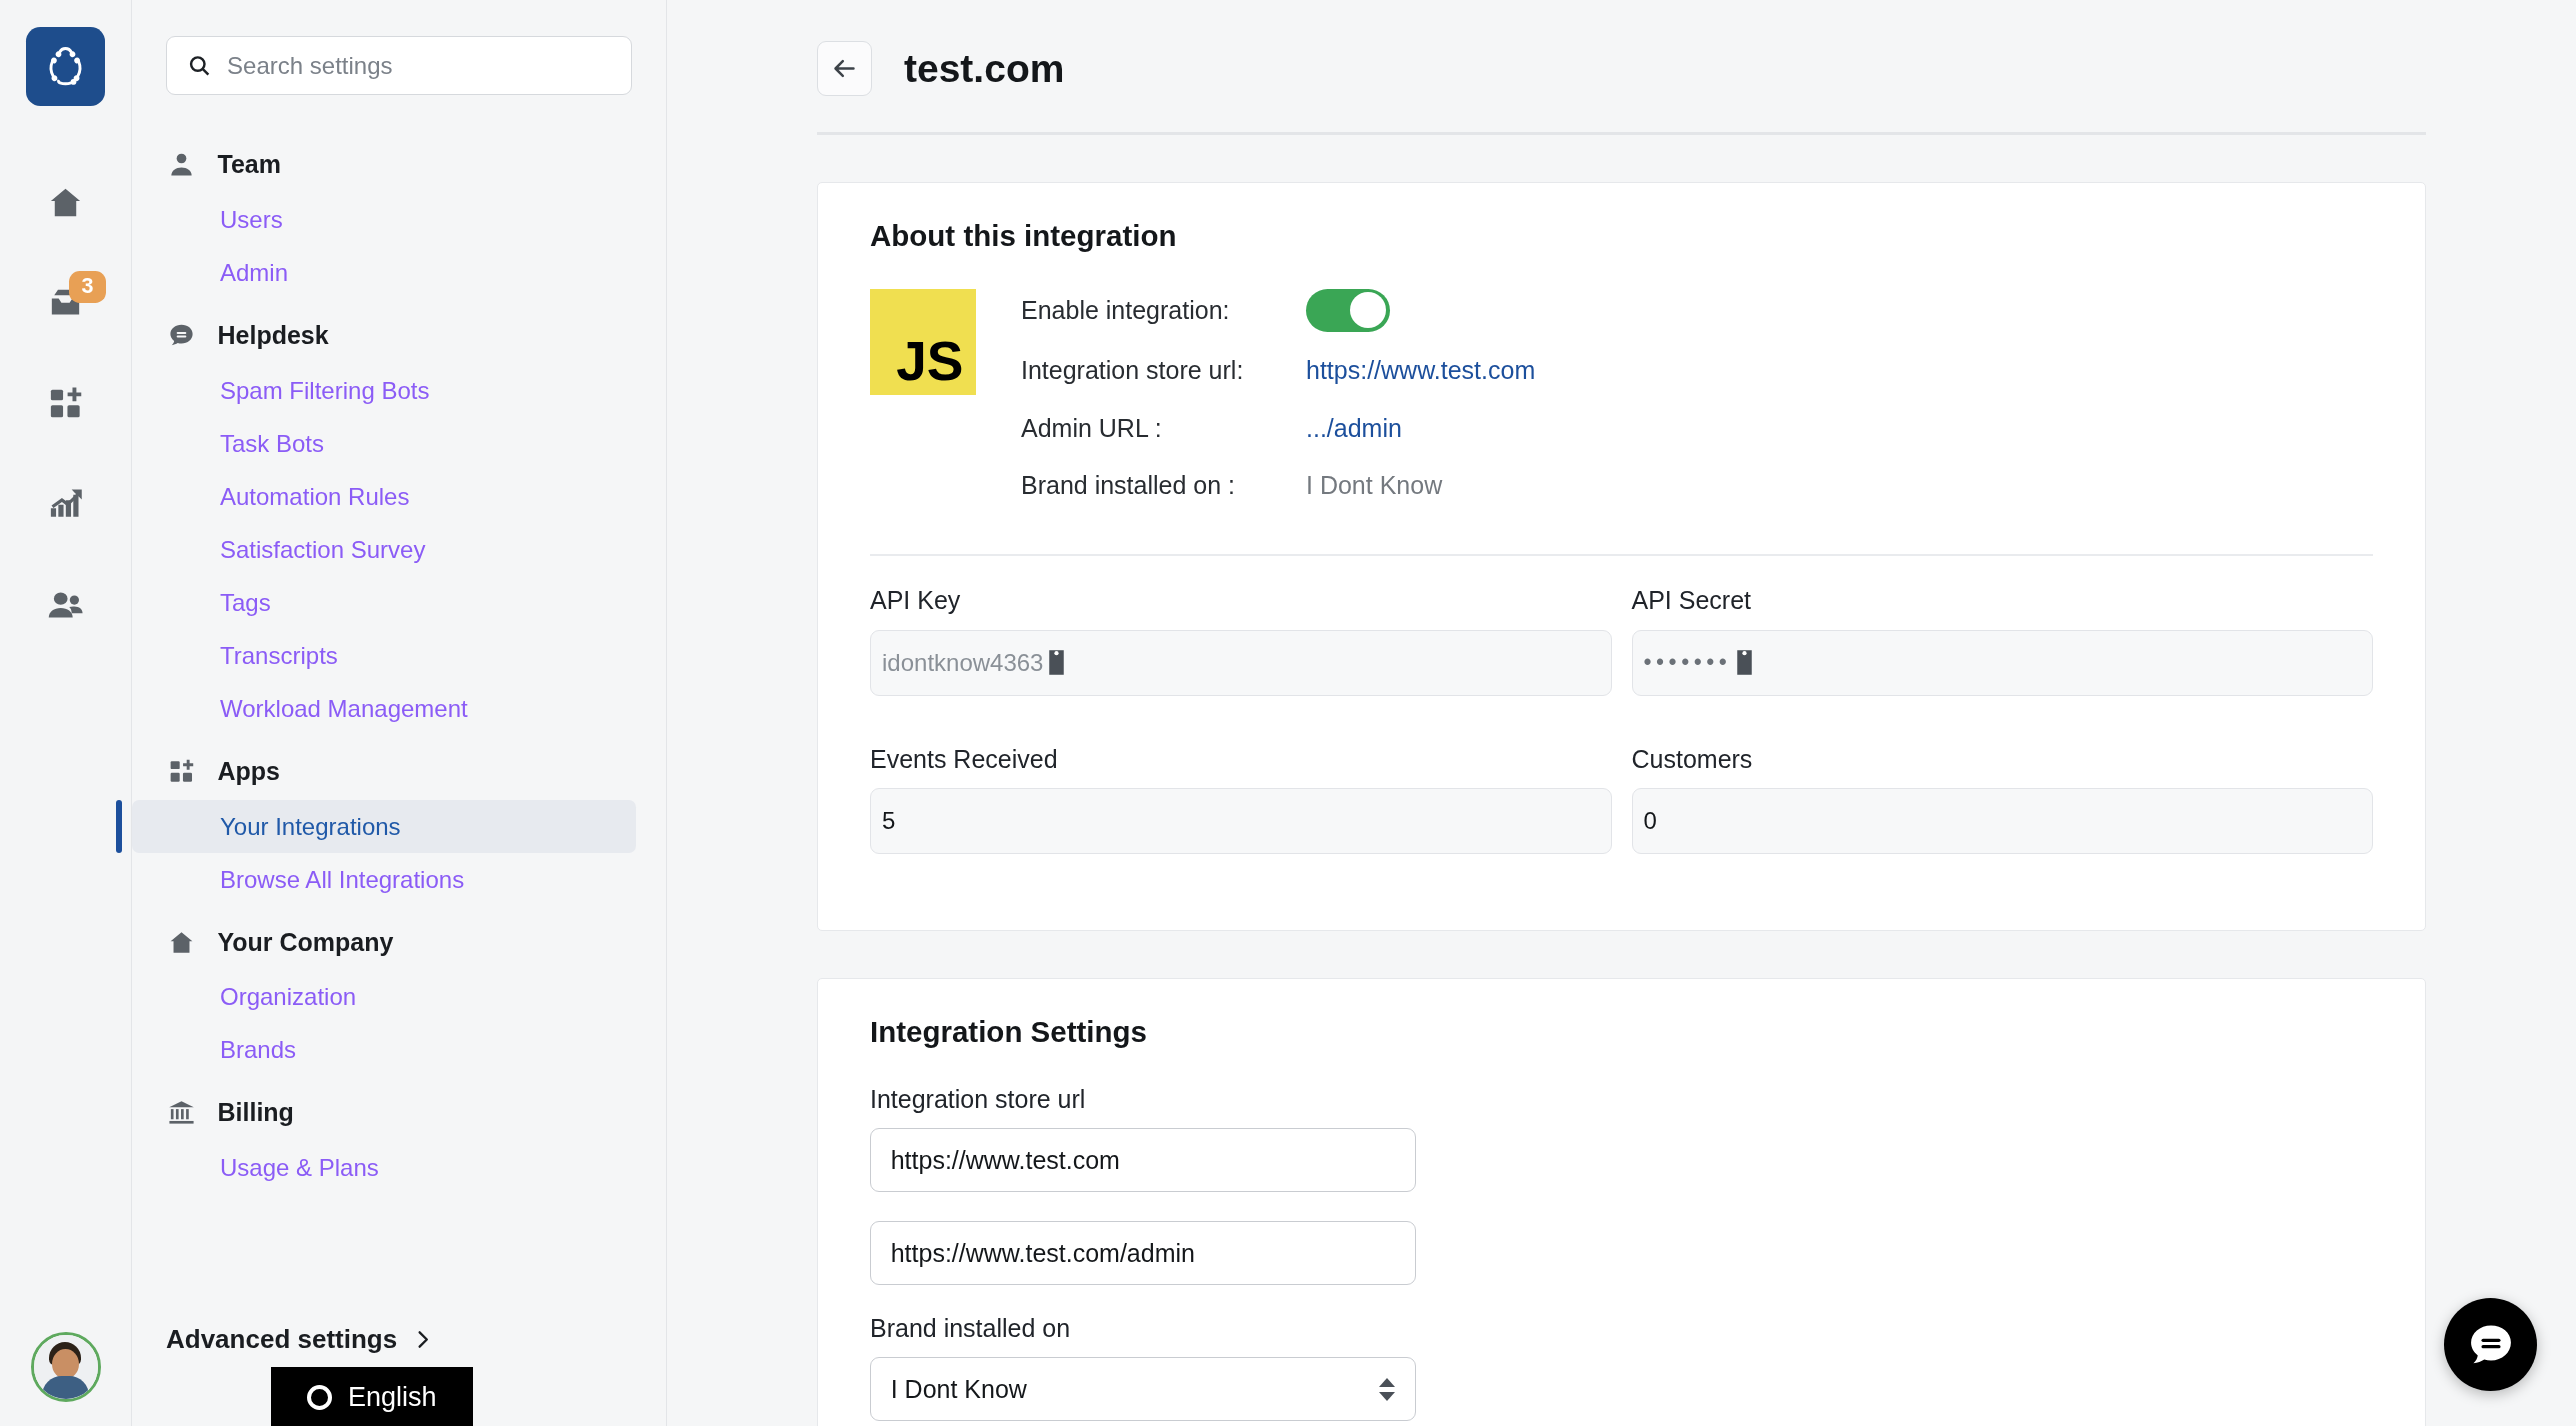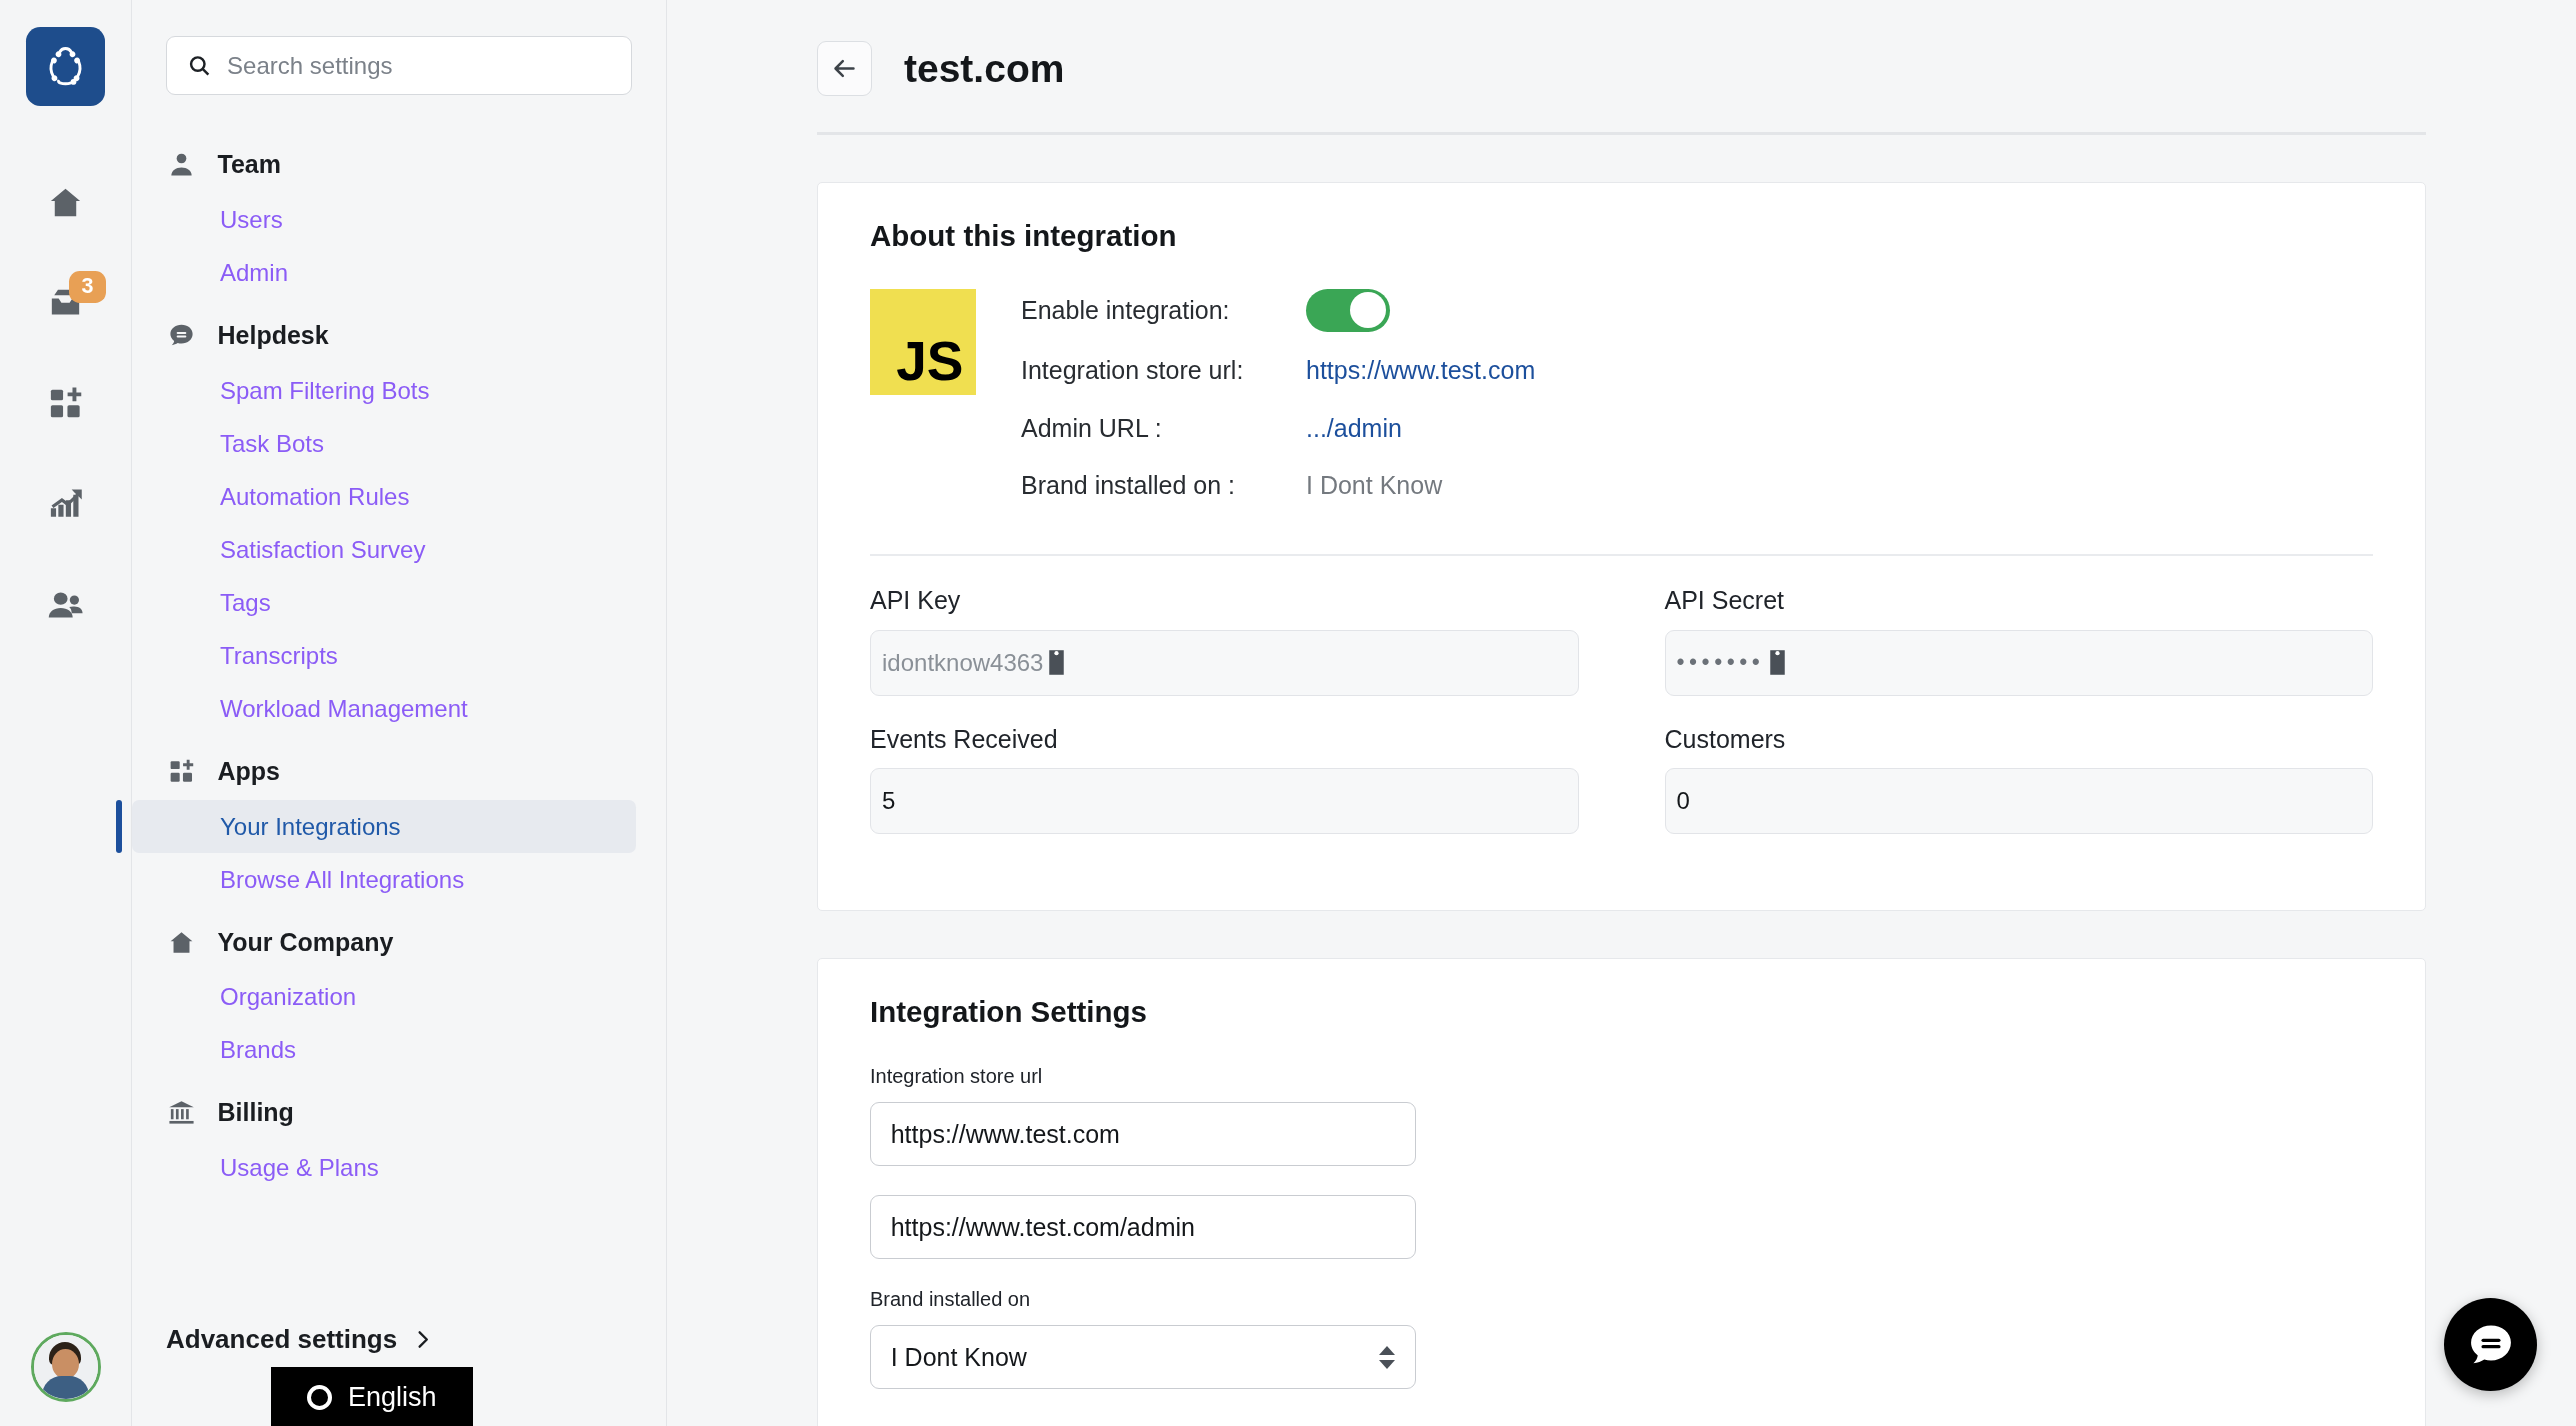--- a/index.html
+++ b/index.html
@@ -279,20 +279,21 @@
     height: 1.8px;
     background: #e9ebee;
     margin: 30px 0 30px 0;
   }
 
   .grid2 {
     display: grid;
     grid-template-columns: 1fr 1fr;
     column-gap: 86px;
     row-gap: 0;
+    gap: 20px;
   }
   .field-label {
     font-size: 25px;
     color: #20242a;
     margin-bottom: 14.3px;
   }
   .ro-input {
     height: 66px;
     background: #f7f8f9;
     border: 0.9px solid #e2e4e8;
@@ -303,21 +304,21 @@
     font-size: 24px;
     color: #14171a;
     margin-bottom: 29px;
     justify-content: flex-start;
   }
   .ro-input .ph { color: #8a9097; }
   .ro-input .dots { color: #6b7178; letter-spacing: 4.5px; font-size: 23px; }
   .copy-btn { cursor: pointer; display: flex; }
 
   .settings-label {
-    font-size: 20px;
+    font-size: 25px;
     color: #20242a;
     margin-bottom: 14.3px;
   }
   .text-input {
     width: 546px;
     height: 64px;
     border: 0.9px solid #c9ccd1;
     border-radius: 9px;
     background: #fff;
     font-size: 25px;

